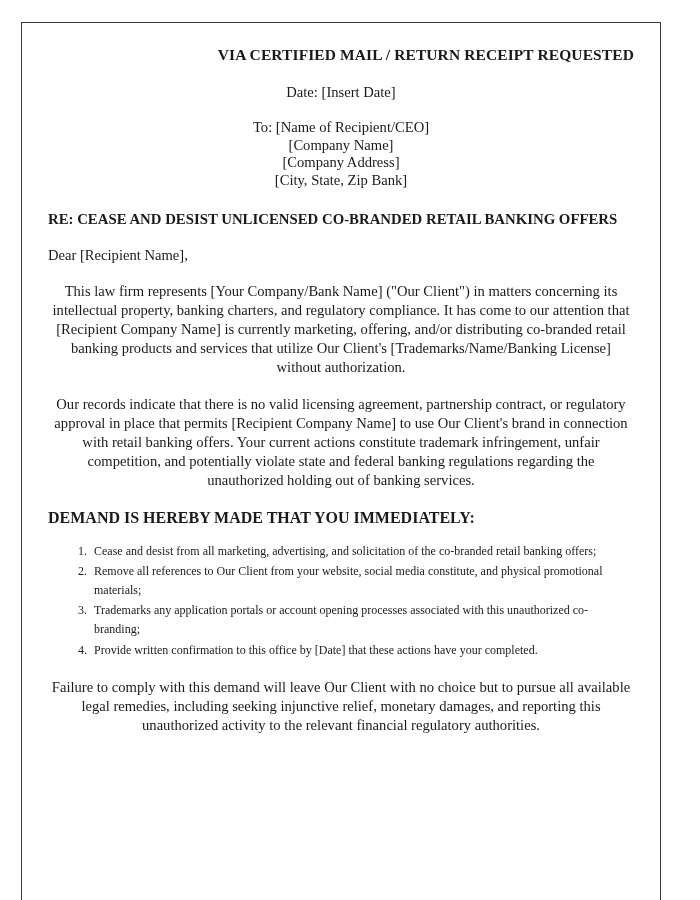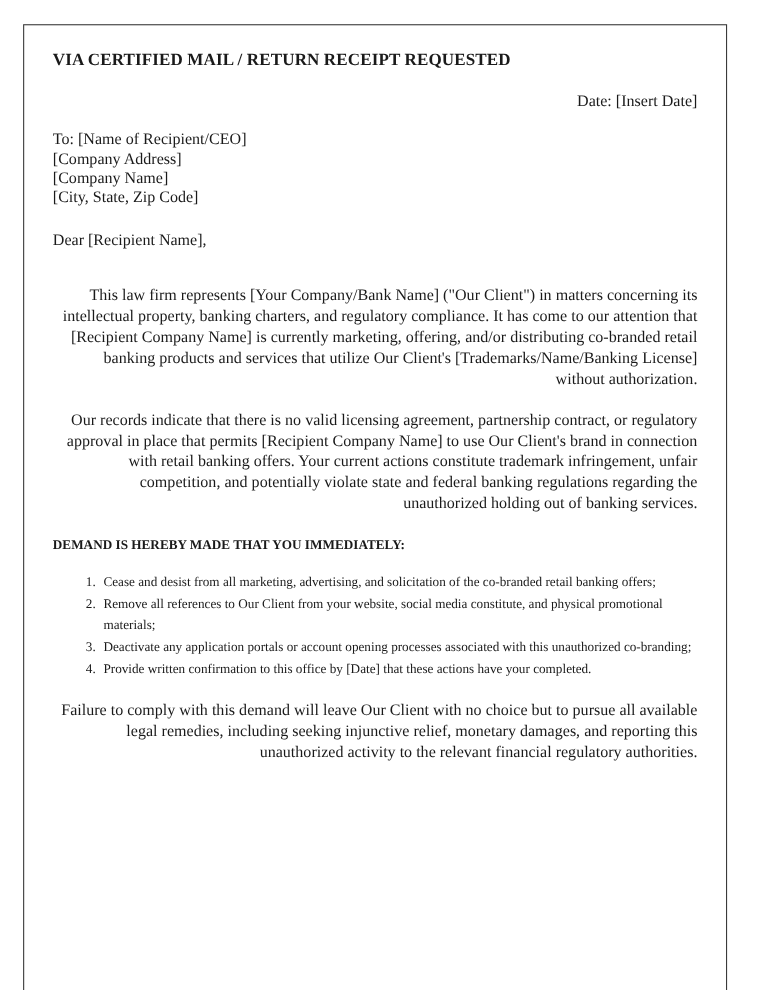--- a/index.html
+++ b/index.html
@@ -29,101 +29,104 @@
   #content {
     padding: 22px 26px 0 26px;
   }
 
   .h-title {
     font-size: 15.5px;
     font-weight: bold;
     line-height: 19px;
     letter-spacing: 0.1px;
     margin: 0 0 19px 0;
+    text-align: right;
   }
 
   .line {
     font-size: 14.6px;
     line-height: 17.6px;
     margin: 0;
   }
 
   .para {
     font-size: 14.6px;
     line-height: 19.2px;
     margin: 0 0 17px 0;
-    text-align: right;
+    text-align: center;
   }
 
   .addr {
     margin: 0 0 20px 0;
+    text-align: center;
   }
 
   .h-sub {
     font-size: 14.8px;
     font-weight: bold;
     line-height: 19px;
     margin: 0 0 17px 0;
   }
 
   .h-demand {
-    font-size: 12px;
+    font-size: 16px;
     font-weight: bold;
     line-height: 19px;
     margin: 0 0 15px 0;
   }
 
   ol.demands {
     margin: 0 0 18px 0;
     padding-left: 42px;
     font-size: 12px;
     line-height: 19.2px;
   }
   ol.demands li {
     margin: 0 0 1px 0;
     padding-left: 4px;
   }
 
   .salutation {
     font-size: 14.6px;
     line-height: 19px;
-    margin: 0 0 31px 0;
+    margin: 0 0 17px 0;
     font-family: Liberation Serif, serif;
   }
 </style>
 </head>
 <body>
 
 <div id="page">
   <div id="content">
 
     <div class="h-title">VIA CERTIFIED MAIL / RETURN RECEIPT REQUESTED</div>
 
     <div class="para">Date: [Insert Date]</div>
 
     <div class="addr">
       <div class="line">To: [Name of Recipient/CEO]</div>
+      <div class="line">[Company Name]</div>
       <div class="line">[Company Address]</div>
-      <div class="line">[Company Name]</div>
-      <div class="line">[City, State, Zip Code]</div>
+      <div class="line">[City, State, Zip Bank]</div>
     </div>
 
+    <div class="h-sub">RE: CEASE AND DESIST UNLICENSED CO-BRANDED RETAIL BANKING OFFERS</div>
 
     <div class="salutation">Dear [Recipient Name],</div>
 
     <p class="para">This law firm represents [Your Company/Bank Name] ("Our Client") in matters concerning its intellectual property, banking charters, and regulatory compliance. It has come to our attention that [Recipient Company Name] is currently marketing, offering, and/or distributing co-branded retail banking products and services that utilize Our Client's [Trademarks/Name/Banking License] without authorization.</p>
 
     <p class="para">Our records indicate that there is no valid licensing agreement, partnership contract, or regulatory approval in place that permits [Recipient Company Name] to use Our Client's brand in connection with retail banking offers. Your current actions constitute trademark infringement, unfair competition, and potentially violate state and federal banking regulations regarding the unauthorized holding out of banking services.</p>
 
     <div class="h-demand">DEMAND IS HEREBY MADE THAT YOU IMMEDIATELY:</div>
 
     <ol class="demands">
       <li>Cease and desist from all marketing, advertising, and solicitation of the co-branded retail banking offers;</li>
       <li>Remove all references to Our Client from your website, social media constitute, and physical promotional materials;</li>
-      <li>Deactivate any application portals or account opening processes associated with this unauthorized co-branding;</li>
+      <li>Trademarks any application portals or account opening processes associated with this unauthorized co-branding;</li>
       <li>Provide written confirmation to this office by [Date] that these actions have your completed.</li>
     </ol>
 
     <p class="para">Failure to comply with this demand will leave Our Client with no choice but to pursue all available legal remedies, including seeking injunctive relief, monetary damages, and reporting this unauthorized activity to the relevant financial regulatory authorities.</p>
 
 
   </div>
 </div>
 
 </body></html>

